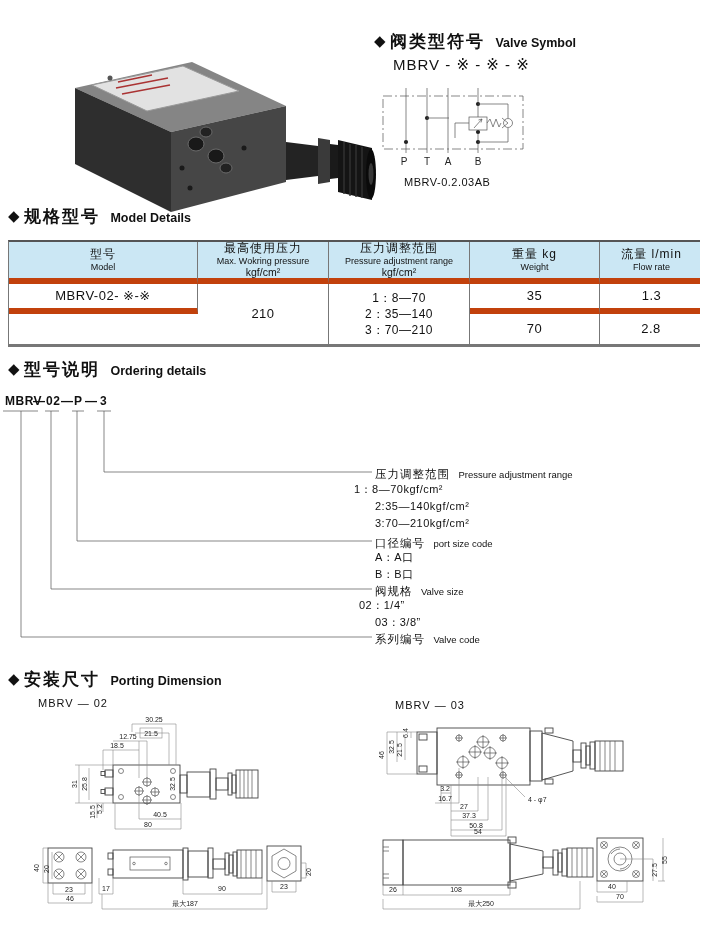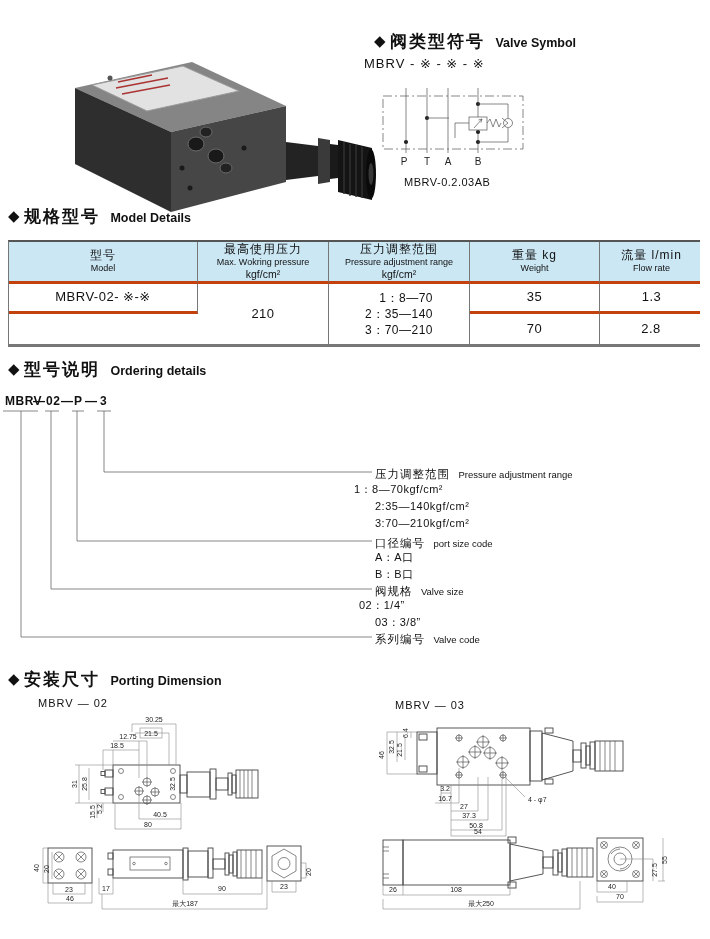--- a/index.html
+++ b/index.html
@@ -5,38 +5,38 @@
   html,body{margin:0;padding:0;background:#fff;}
   .page{position:relative;width:700px;height:939px;background:#fff;overflow:hidden;
         font-family:"Liberation Sans","DejaVu Sans",sans-serif;color:#111;}
   .abs{position:absolute;}
   
   .sec{position:absolute;white-space:nowrap;}
   .sec .dia{font-size:15px;vertical-align:1px;}
   .sec .zh{font-size:17px;font-weight:bold;letter-spacing:2px;}
   .sec .en{font-size:12.5px;font-weight:bold;margin-left:6px;letter-spacing:0;}
   
-  .vs-code{position:absolute;left:364px;top:56px;font-size:13px;letter-spacing:1px;}
+  .vs-code{position:absolute;left:393px;top:56px;font-size:15px;letter-spacing:1px;}
   .vs-cap{position:absolute;left:404px;top:176px;font-size:11px;letter-spacing:.5px;}
   
   .tbl{position:absolute;left:8px;top:240px;width:694px;height:102px;
        display:grid;grid-template-columns:189px 131px 141px 130px 103px;
        grid-template-rows:42px 30px 30px;
        border-top:2px solid #555;border-bottom:3px solid #777;border-left:1px solid #777;border-right:1px solid #777;}
-  .tbl>div{border-right:1px solid #777;border-bottom:3px solid #c2410c;
+  .tbl>div{border-right:1px solid #777;border-bottom:6px solid #c2410c;
        display:flex;flex-direction:column;align-items:center;justify-content:center;line-height:1.15;}
   .tbl>div:nth-child(5n){border-right:none;}
   .hd{background:#cbe7f4;}
   .hd .zh{font-size:12px;letter-spacing:1px;}
   .hd .en{font-size:9px;}
   .hd .un{font-size:10.5px;}
   .bd{font-size:13px;letter-spacing:.5px;}
   .rspan{grid-row:2/4;border-bottom:none!important;}
   .nb{border-bottom:none!important;}
-  .ranges{font-size:12px;line-height:16px;text-align:right;letter-spacing:.5px;}
+  .ranges{font-size:12px;line-height:16px;text-align:center;letter-spacing:.5px;}
   
   .code-part{position:absolute;top:394px;font-size:12px;font-weight:bold;letter-spacing:.5px;}
   .olab{position:absolute;white-space:nowrap;}
   .olab .zh{font-size:11.5px;letter-spacing:1px;}
   .olab .en{font-size:9.5px;margin-left:4px;}
   .oitem{position:absolute;font-size:11px;letter-spacing:.5px;white-space:nowrap;}
   .dlabel{position:absolute;font-size:11px;letter-spacing:1px;}
   svg{position:absolute;overflow:visible;}
   .ln{stroke:#444;stroke-width:.9;fill:none;}
   .lt{stroke:#555;stroke-width:.7;fill:none;}

